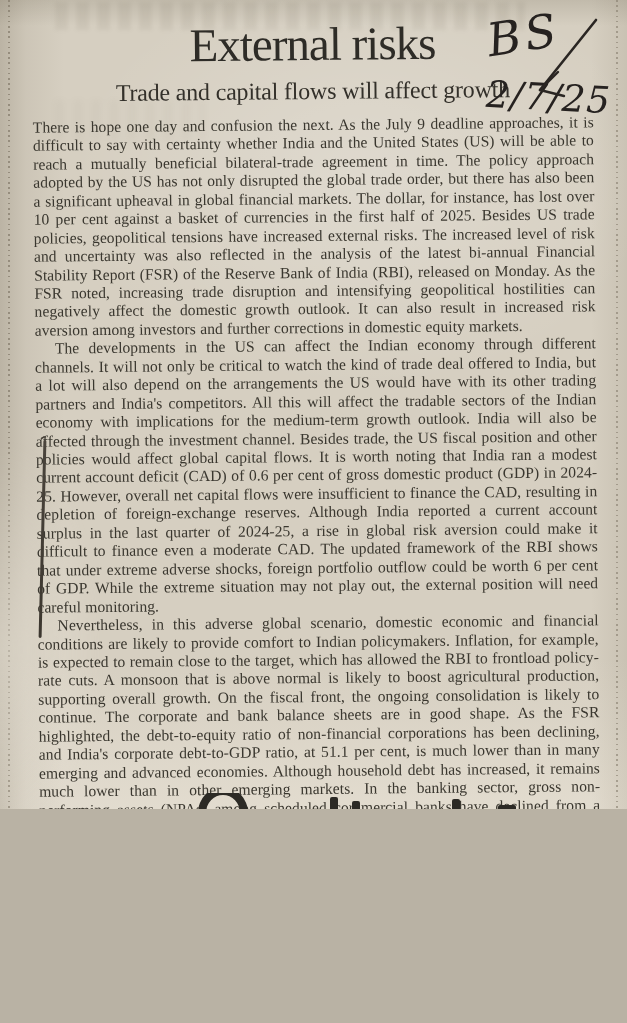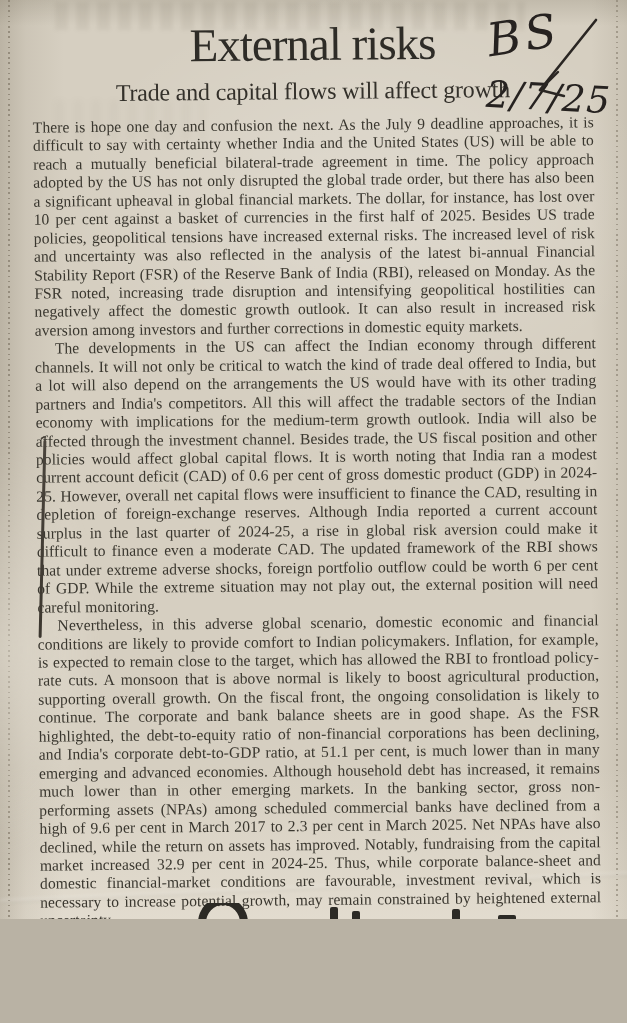--- a/index.html
+++ b/index.html
@@ -1,21 +1,21 @@
 <!DOCTYPE html>
 <html><head>
 <meta charset="utf-8">
 <style>
   html, body { margin: 0; padding: 0; }
   body { background: #b9b2a4; }
 
   .photo {
     position: relative;
     width: 627px;
-    height: 919px;
+    height: 809px;
     overflow: hidden;
     font-family: "Liberation Serif", serif;
     background:
       radial-gradient(ellipse 420px 300px at 58% 22%, rgba(255,255,255,0.22), rgba(255,255,255,0) 70%),
       linear-gradient(90deg, rgba(92,82,62,0.22) 0px, rgba(92,82,62,0.08) 26px, rgba(92,82,62,0) 64px),
       linear-gradient(270deg, rgba(110,100,80,0.12) 0px, rgba(110,100,80,0) 36px),
       linear-gradient(180deg, rgba(100,92,72,0.18) 0px, rgba(100,92,72,0) 26px),
       linear-gradient(0deg, rgba(236,230,218,0.55) 0px, rgba(236,230,218,0) 150px),
       #d6cfc1;
   }

